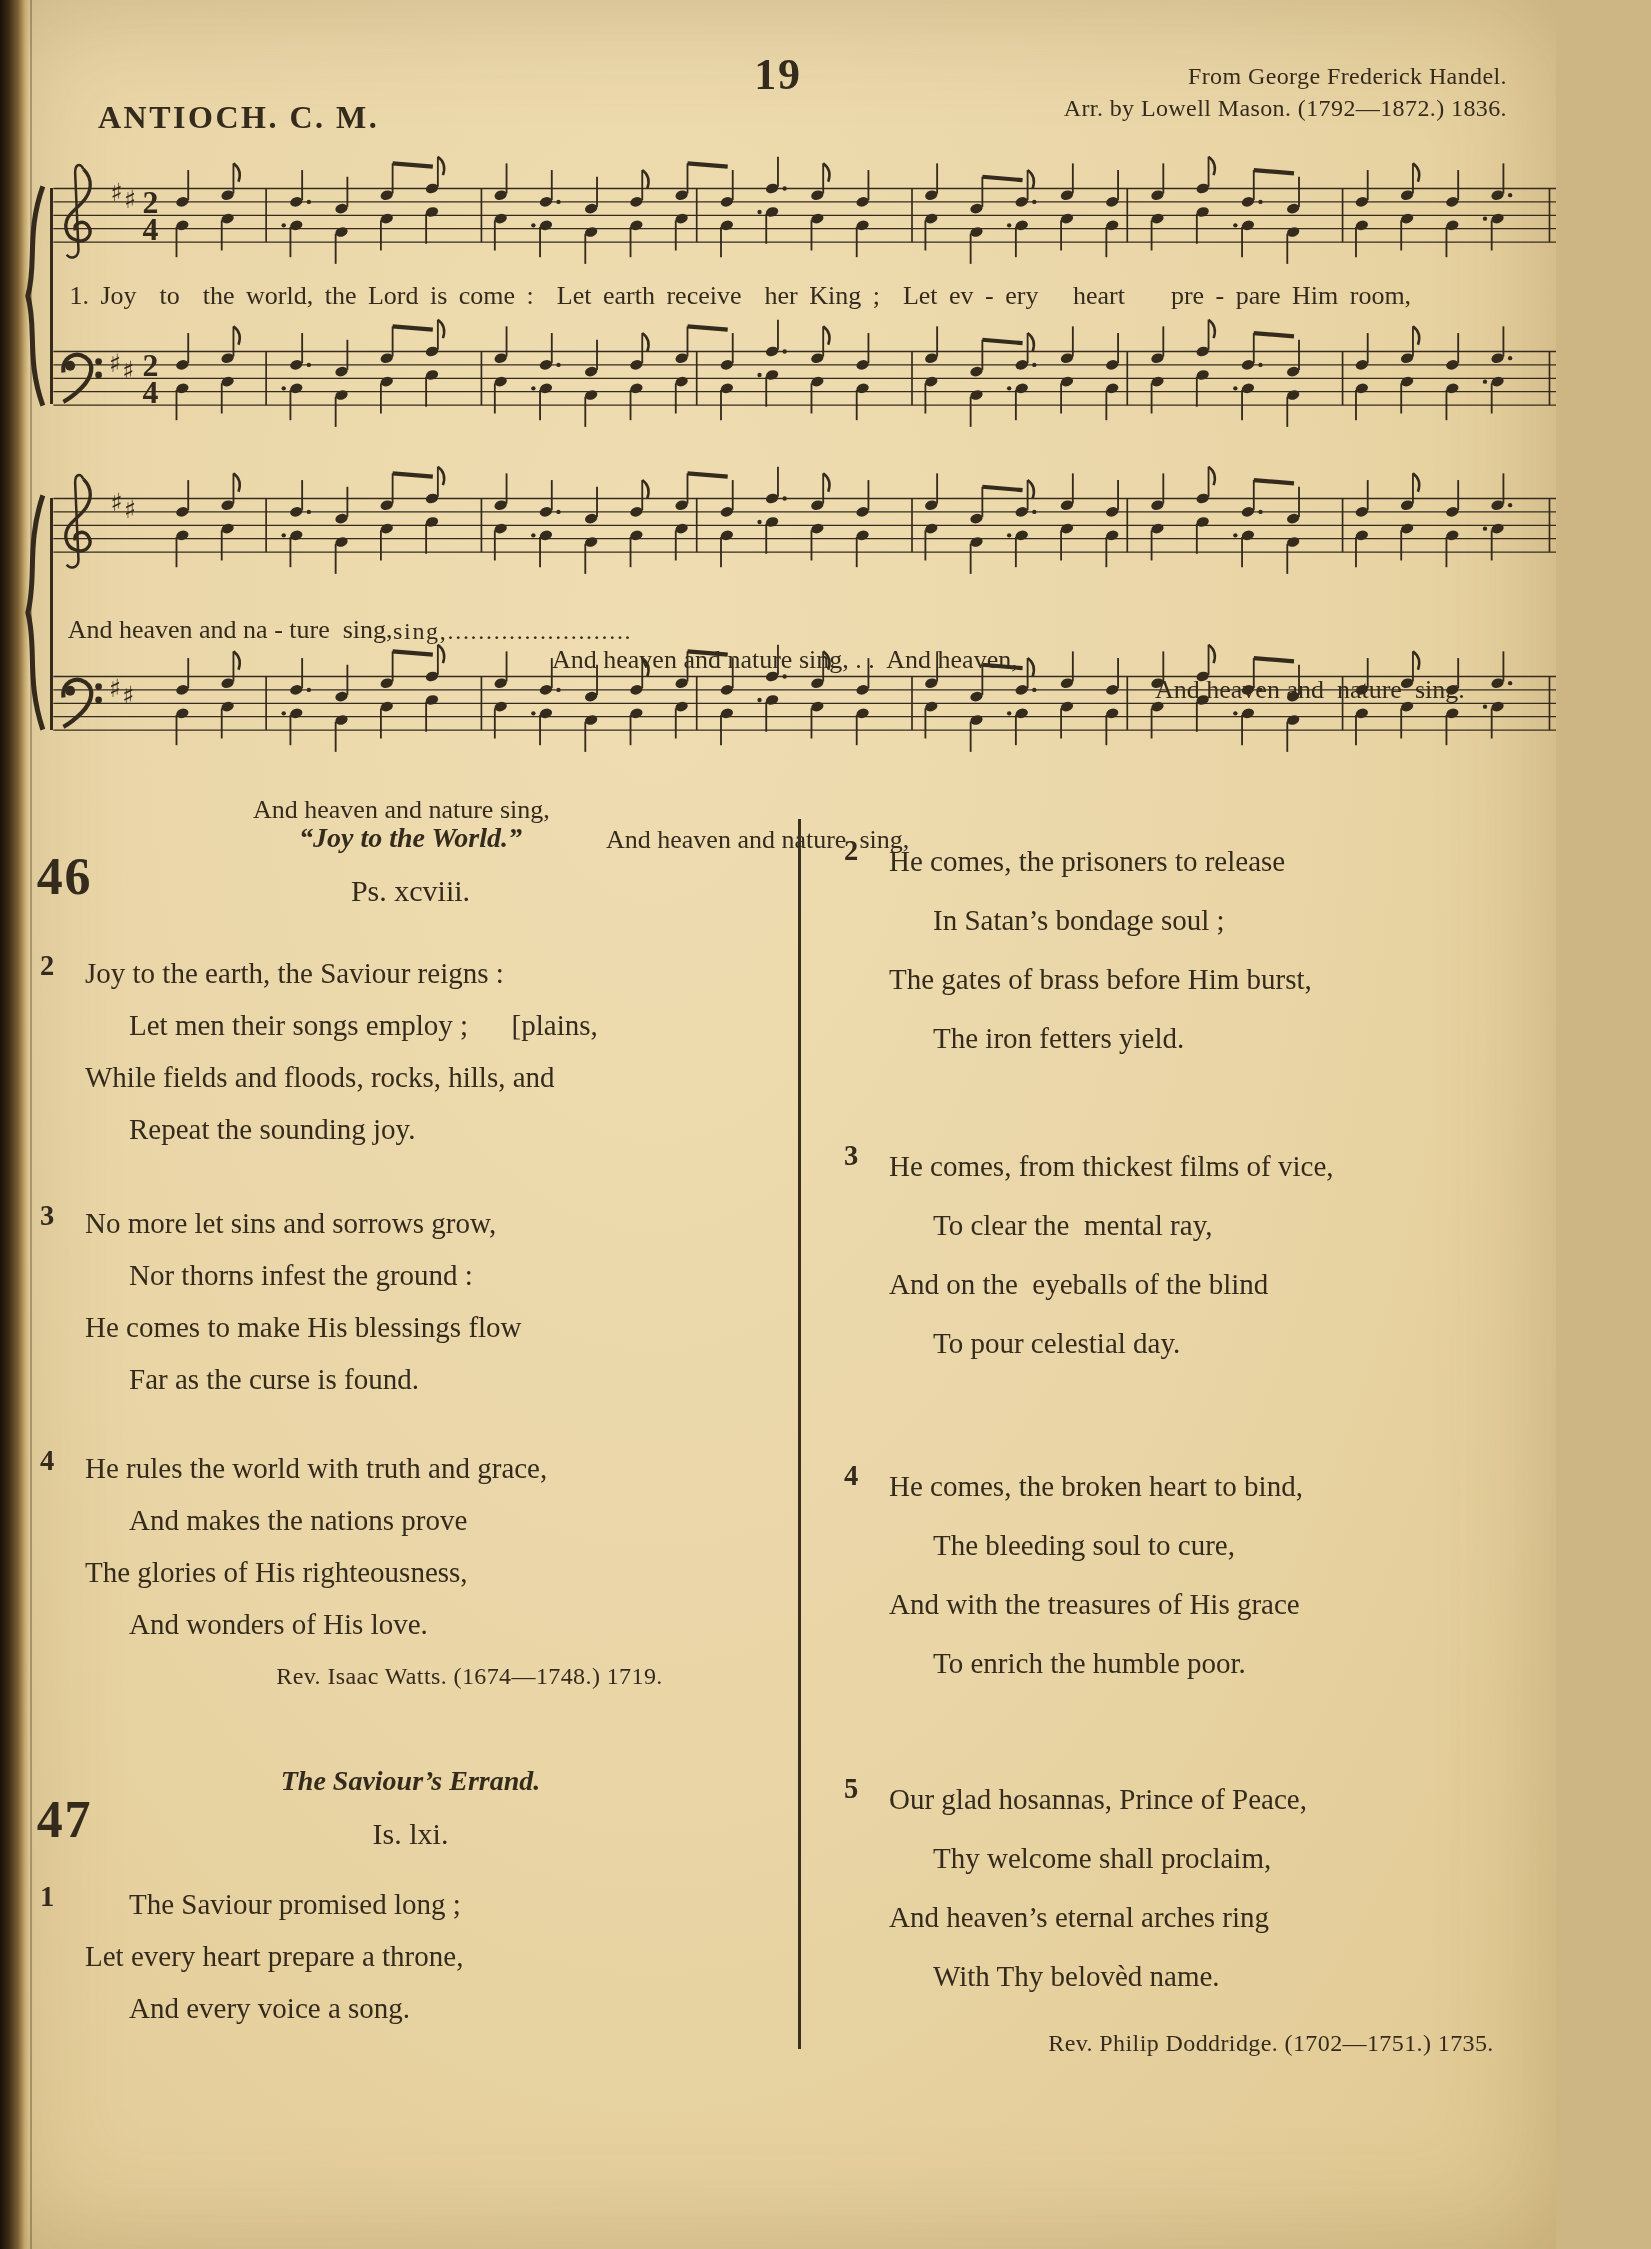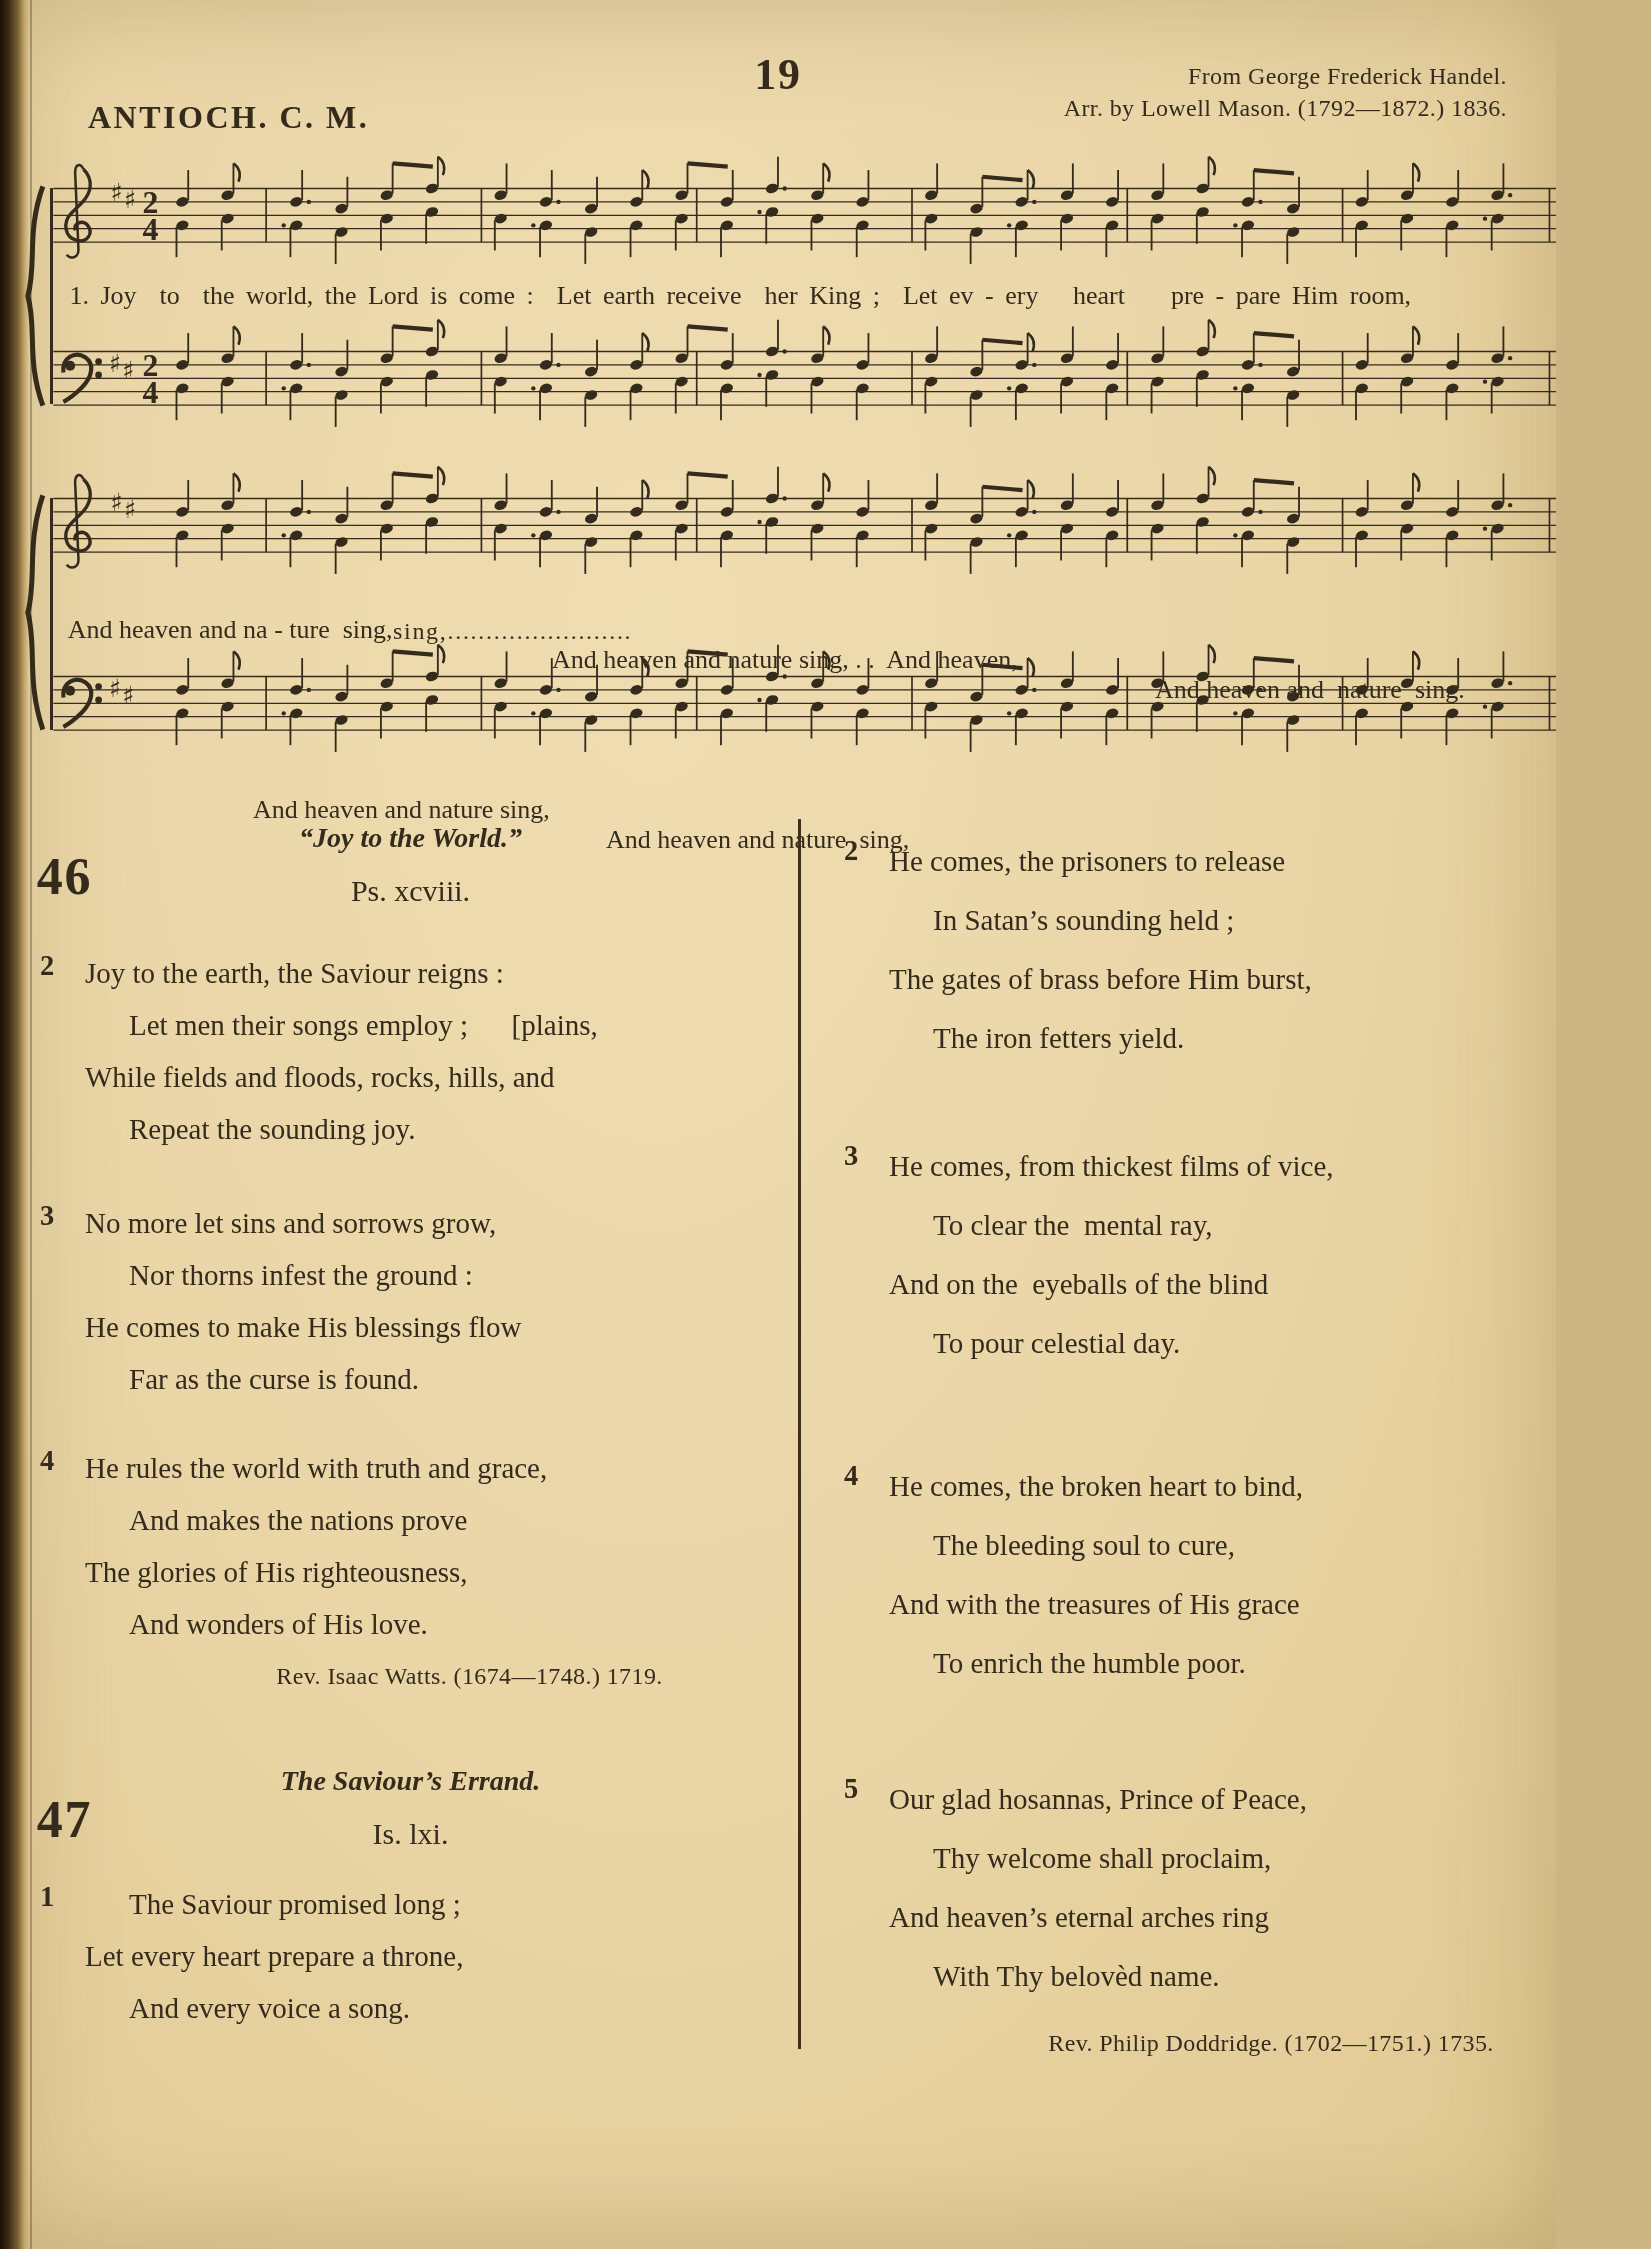--- a/index.html
+++ b/index.html
@@ -9,21 +9,21 @@
     box-shadow:inset 0 0 117px rgba(110,82,36,.28);
     font-family:"Liberation Serif","DejaVu Serif",serif;color:#342b1d;
   }
   .binding{position:absolute;left:0;top:0;bottom:0;width:28.5px;
     background:linear-gradient(90deg,#190f05 0%,#3c2c15 30%,#7c6136 62%,#c4a76b 85%,rgba(196,167,107,0) 100%);}
   .binding-line{position:absolute;left:30px;top:0;bottom:0;width:1.7px;background:rgba(62,46,20,.33);}
 
   
   .page-num{position:absolute;top:49px;left:0;width:100%;text-align:center;
     font-size:44px;letter-spacing:1.7px;font-weight:bold;}
-  .tune-title{position:absolute;left:88px;top:99px;font-size:32px;font-weight:bold;letter-spacing:2.5px;}
+  .tune-title{position:absolute;left:98px;top:99px;font-size:32px;font-weight:bold;letter-spacing:2.5px;}
   .attr-block{position:absolute;right:49px;top:60px;text-align:right;font-size:24px;line-height:32px;letter-spacing:0.4px;}
 
   
   .score{position:absolute;left:50px;top:159px;width:1533px;height:662px;}
   .staff{position:absolute;left:0;width:1533px;height:126px;overflow:visible;}
   #st1{top:0;} #sb1{top:163px;} #st2{top:310px;} #sb2{top:488px;}
   .sysline{position:absolute;left:0;width:2.5px;background:#342b1d;}
   .brace{position:absolute;left:-28.5px;width:25px;overflow:visible;}
   .lyric{position:absolute;left:16px;right:0;font-size:26px;white-space:pre-wrap;}
   .lyric1{top:122px;padding:0 3.4px;word-spacing:5px;}
@@ -772,21 +772,21 @@
       <div class="vline ind">The Saviour promised long ;</div>
       <div class="vline">Let every heart prepare a throne,</div>
       <div class="vline ind">And every voice a song.</div>
     </div>
   </div>
 
   <div class="col-right">
     <div class="verse" style="margin-top:15px;">
       <span class="vnum">2</span>
       <div class="vline">He comes, the prisoners to release</div>
-      <div class="vline ind">In Satan’s sounding held ;</div>
+      <div class="vline ind">In Satan’s bondage soul ;</div>
       <div class="vline">The gates of brass before Him burst,</div>
       <div class="vline ind">The iron fetters yield.</div>
     </div>
 
     <div class="verse" style="margin-top:69px;">
       <span class="vnum">3</span>
       <div class="vline">He comes, from thickest films of vice,</div>
       <div class="vline ind">To clear the  mental ray,</div>
       <div class="vline">And on the  eyeballs of the blind</div>
       <div class="vline ind">To pour celestial day.</div>

